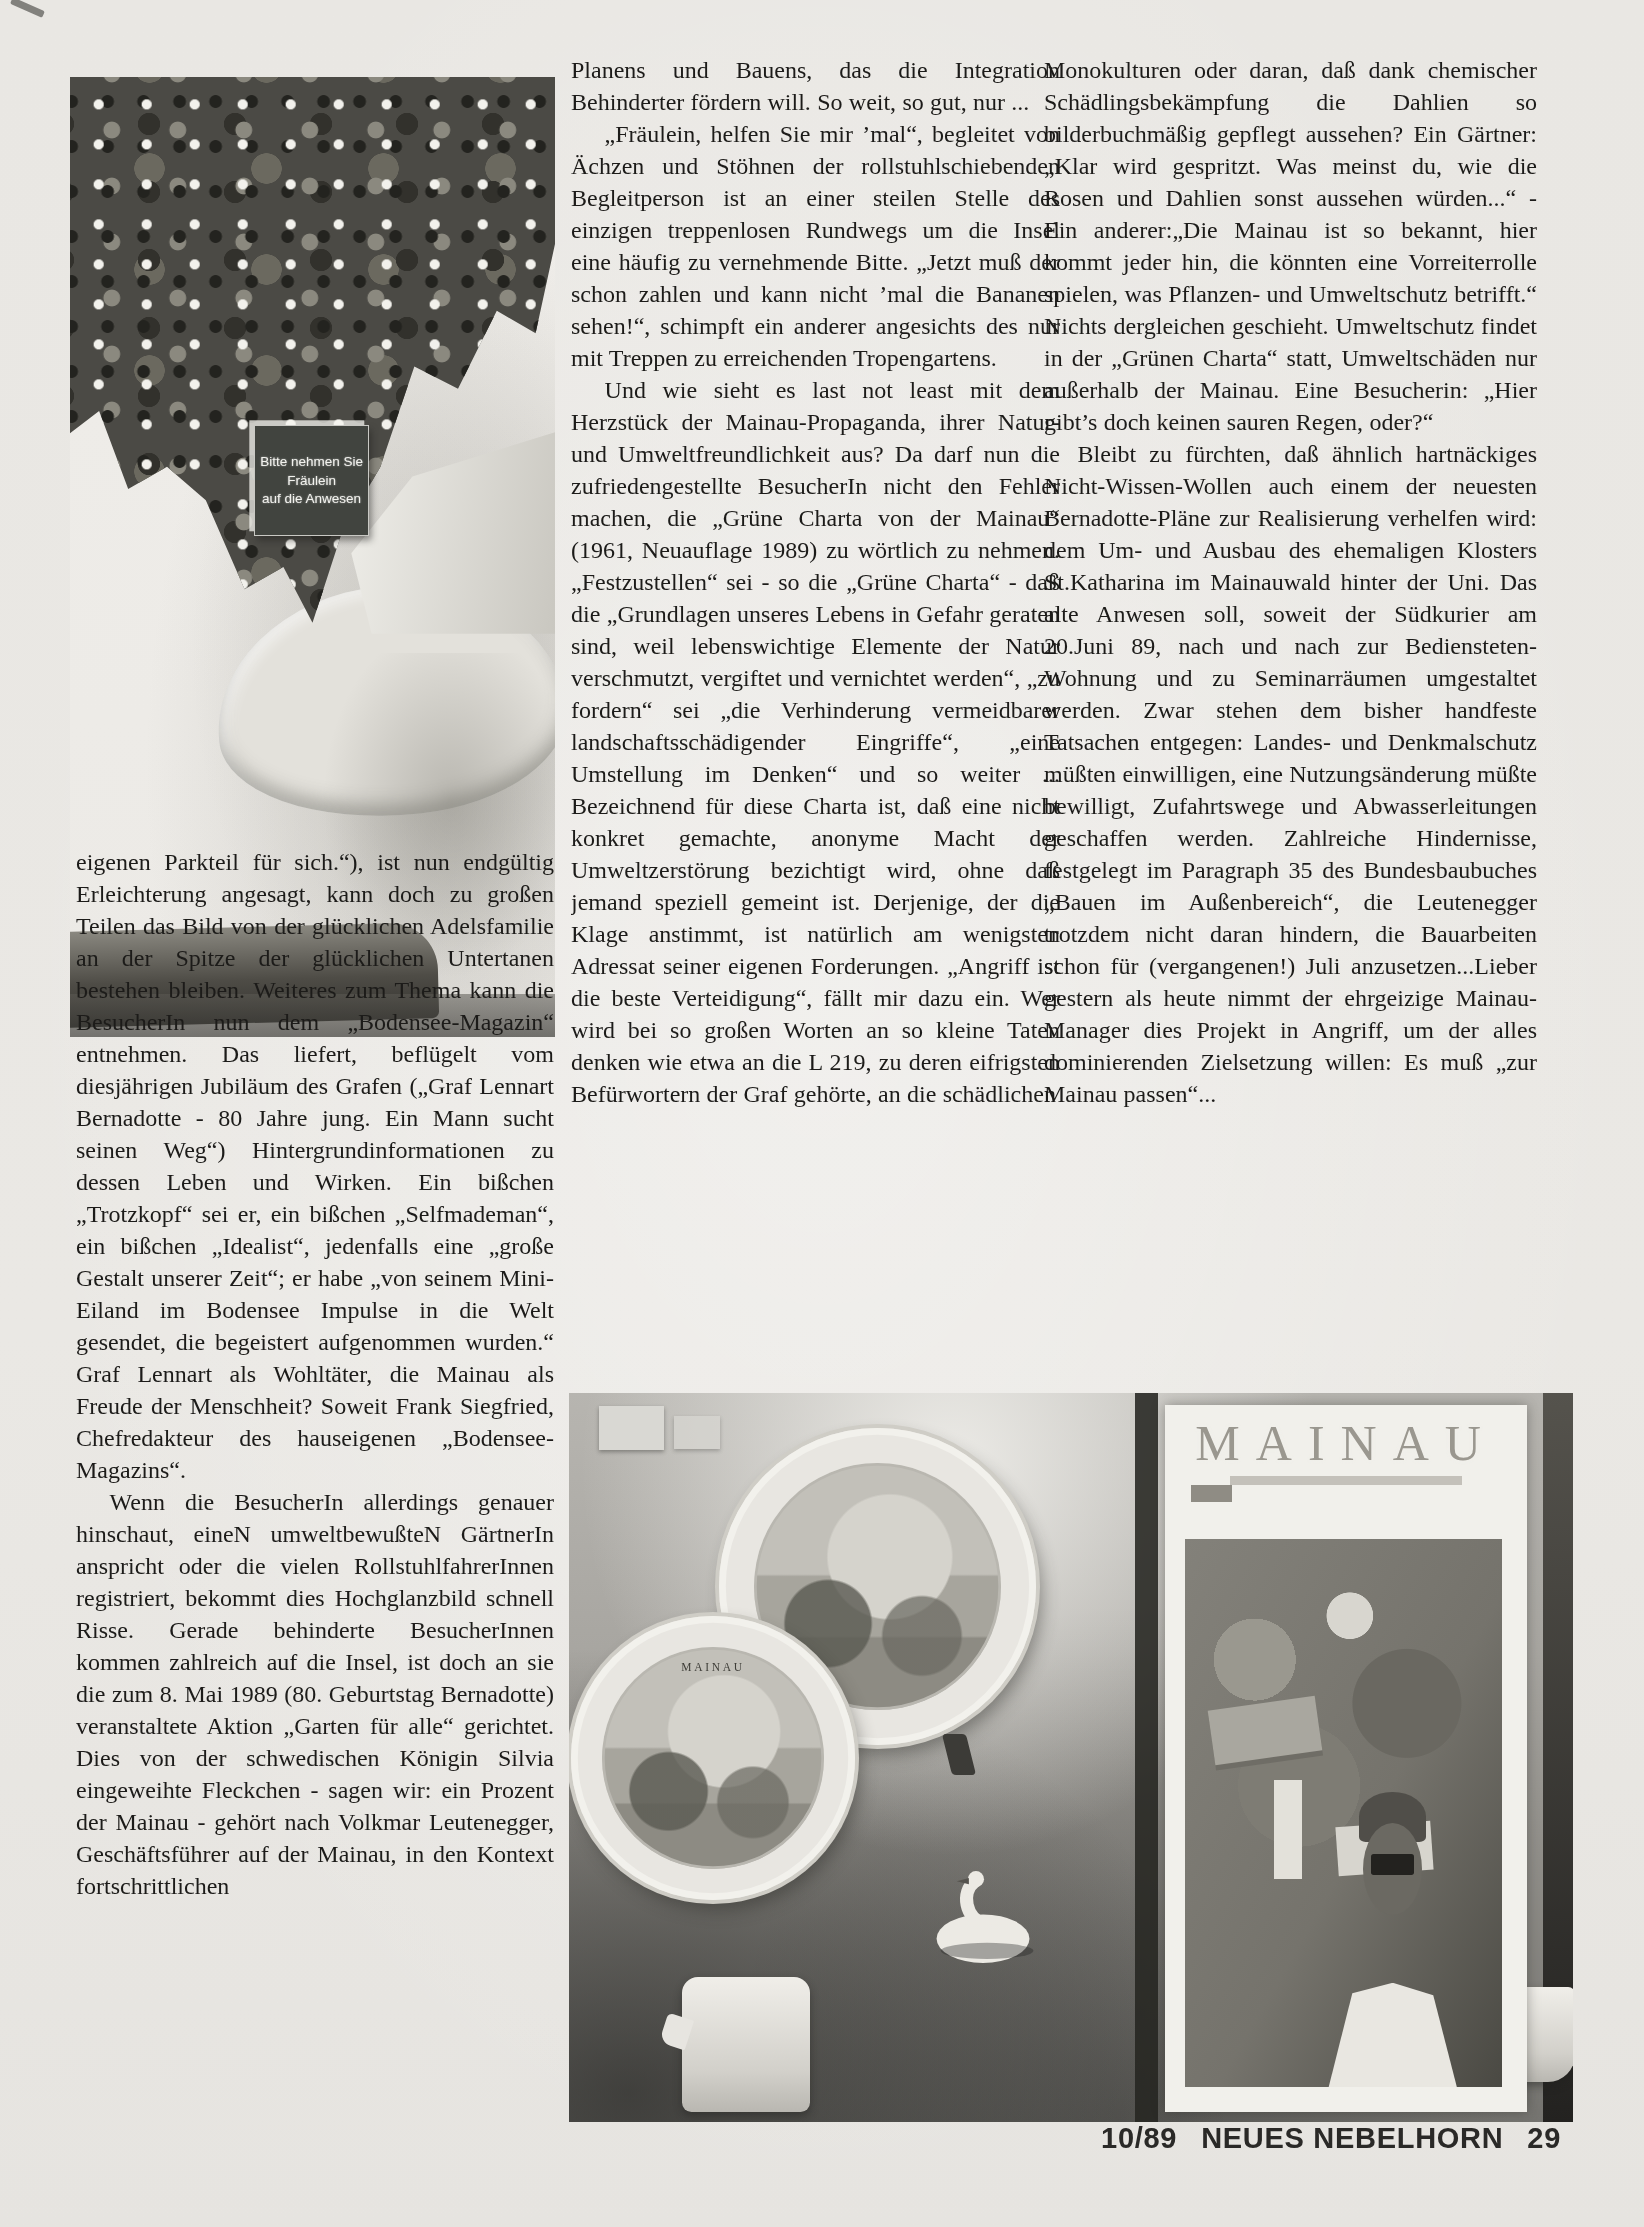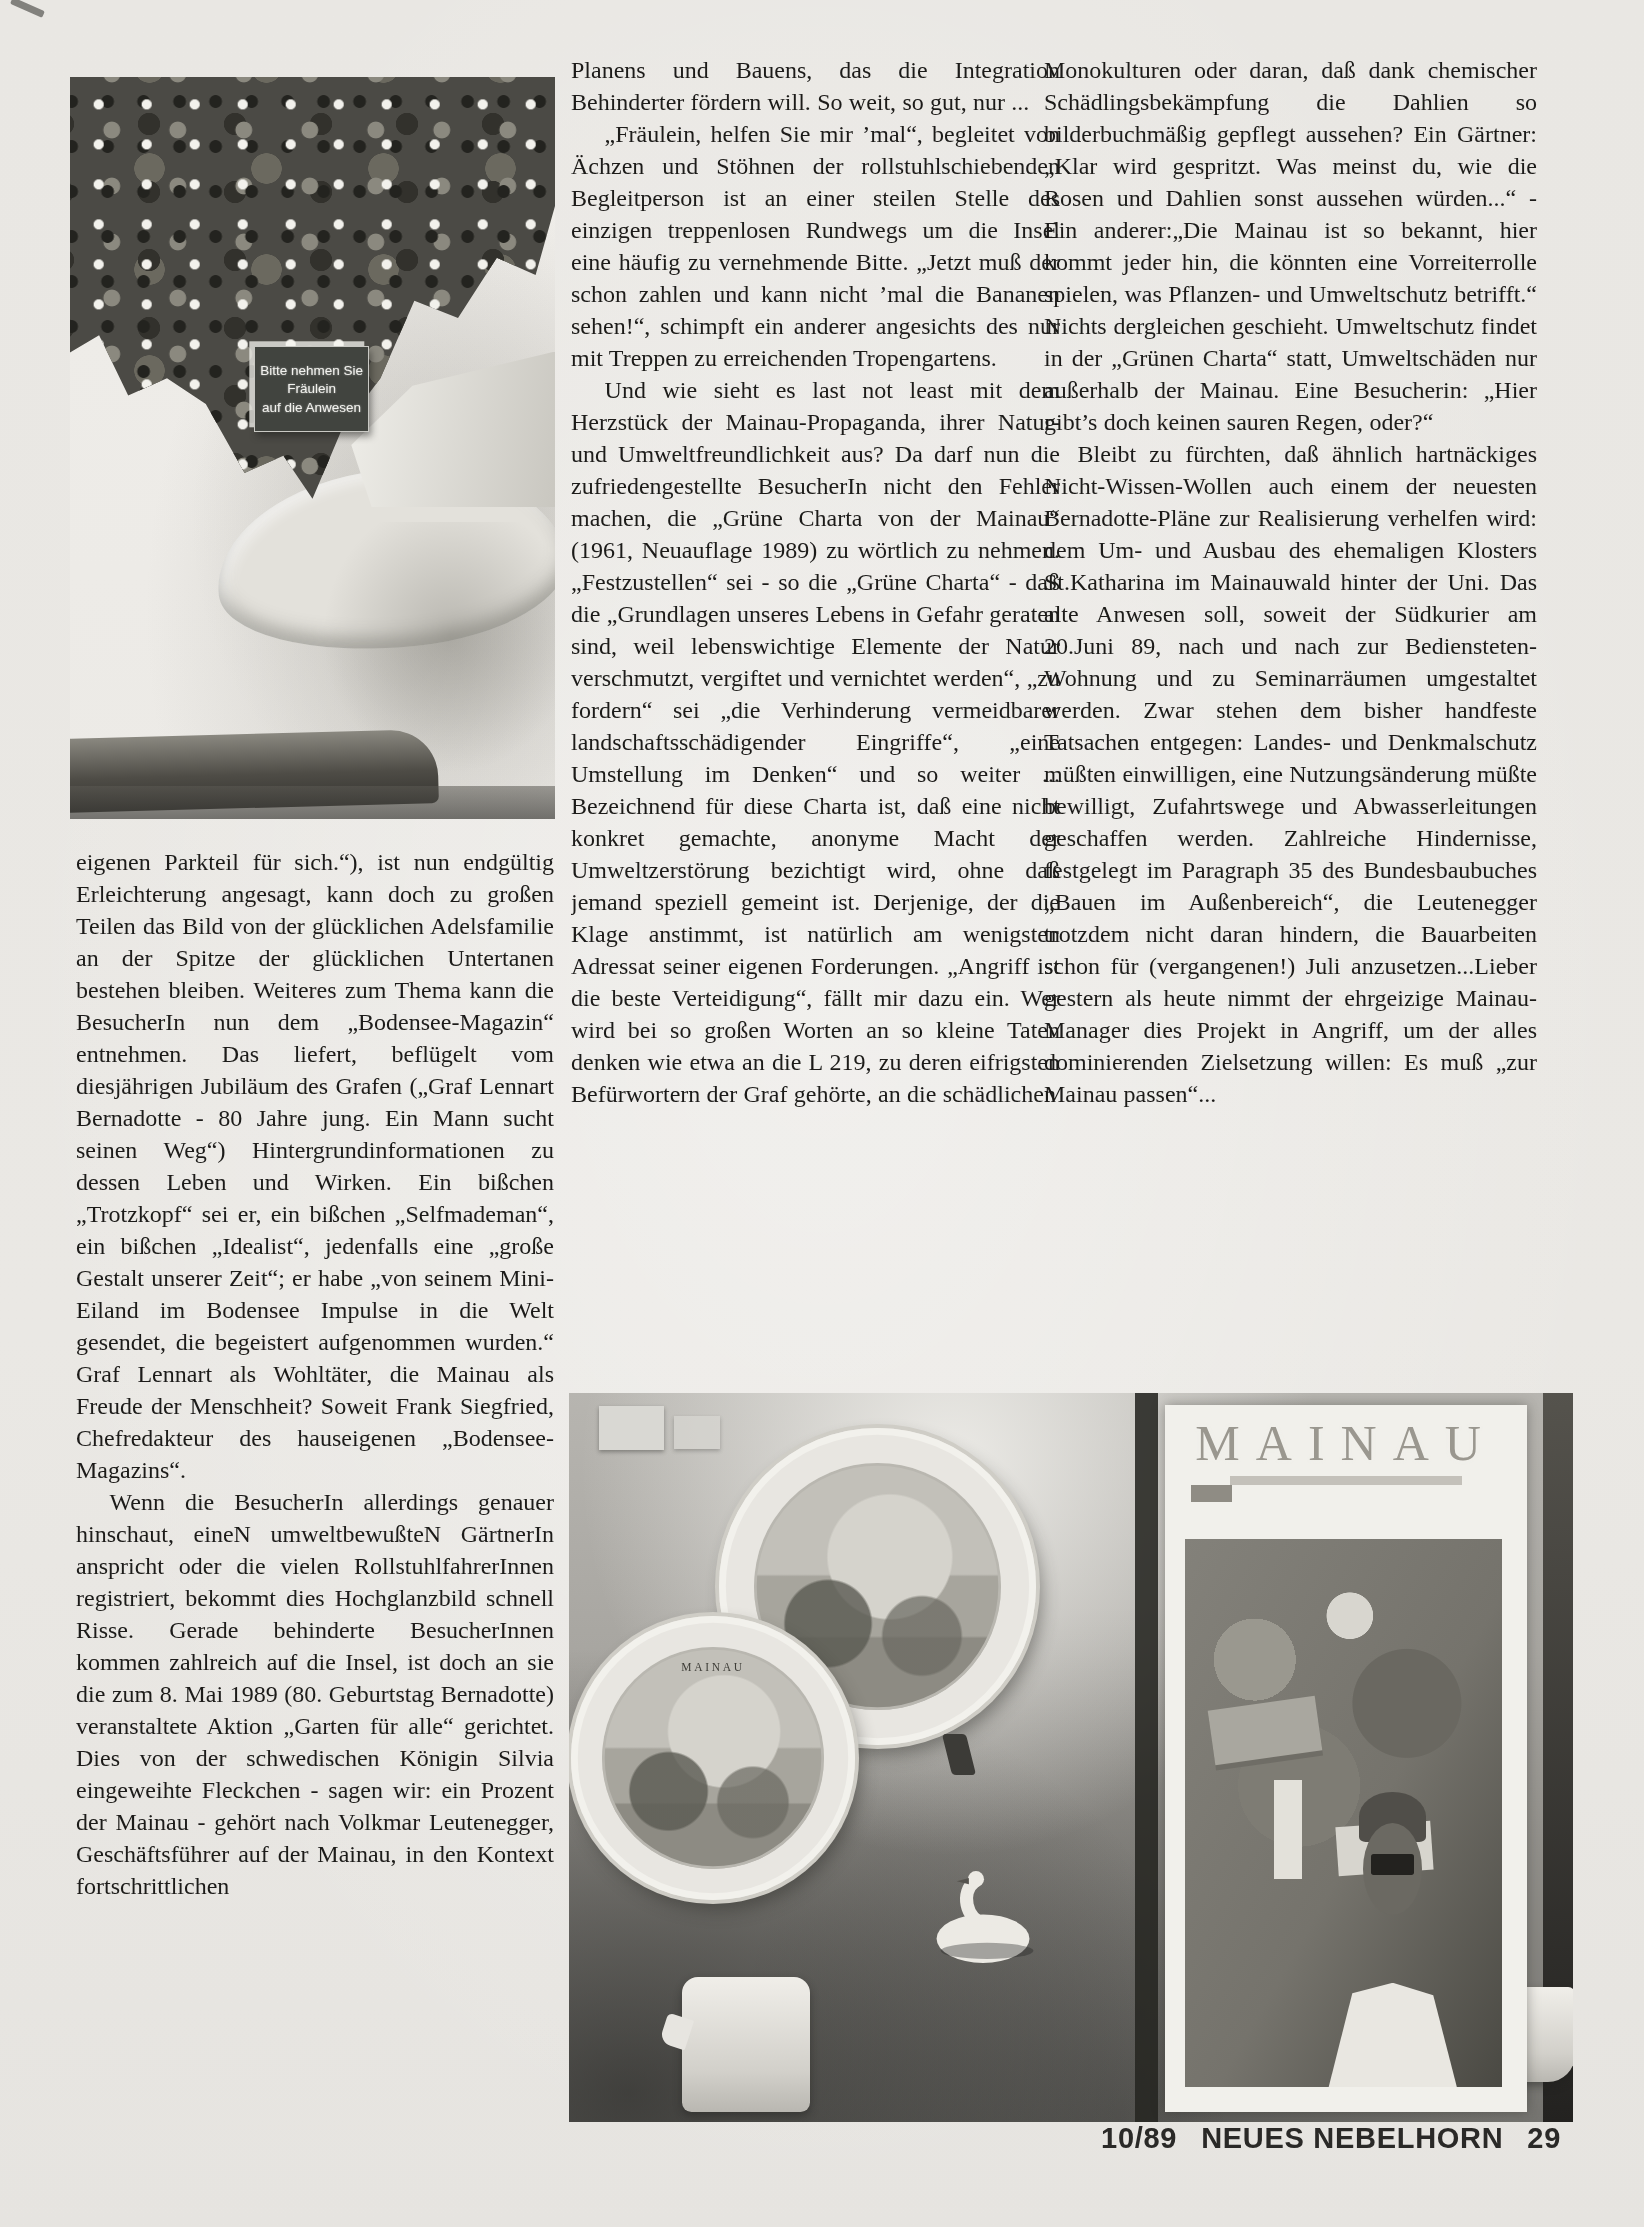--- a/index.html
+++ b/index.html
@@ -15,21 +15,21 @@
   .col p.indent{text-indent:1.4em;}
   #col-left{left:76px;top:846px;width:478px;height:1216px;overflow:hidden;}
   #col-mid{left:571px;top:54px;width:489px;height:1324px;overflow:hidden;}
   #col-right{left:1044px;top:54px;width:493px;height:1351px;overflow:hidden;}
   
   #footer{position:absolute;left:1077px;top:2122px;width:484px;text-align:right;
           font-family:"Liberation Sans","DejaVu Sans",sans-serif;font-weight:bold;
           font-size:29px;color:#2a2927;letter-spacing:0.7px;white-space:nowrap;}
   #footer span{margin-left:24px;}
   
-  #photo-top{position:absolute;left:70px;top:77px;width:485px;height:742px;
+  #photo-top{position:absolute;left:70px;top:77px;width:485px;height:960px;
              background:
                radial-gradient(ellipse at 70% 72%, rgba(150,148,140,.30), rgba(150,148,140,0) 55%),
                radial-gradient(ellipse at 85% 60%, rgba(130,128,120,.25), rgba(130,128,120,0) 50%),
                linear-gradient(180deg,#efede9 0%,#eceae6 100%);
              overflow:hidden;}
   .foliage{position:absolute;left:0;top:0;width:100%;height:58%;
     background-color:#4b4a45;
     background-image:
       radial-gradient(circle,#f2f1ec 0 4.7px,rgba(0,0,0,0) 5.4px),
       radial-gradient(circle,#23231f 0 6px,rgba(0,0,0,0) 6.8px),

